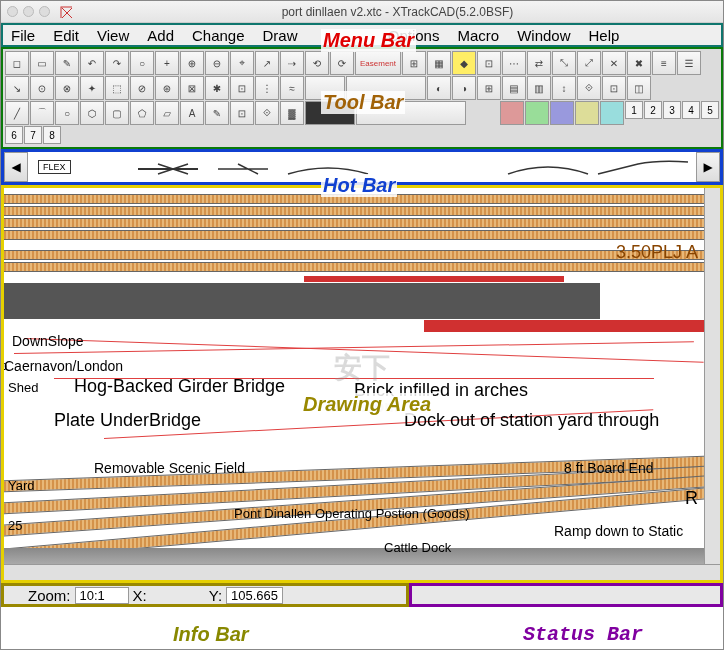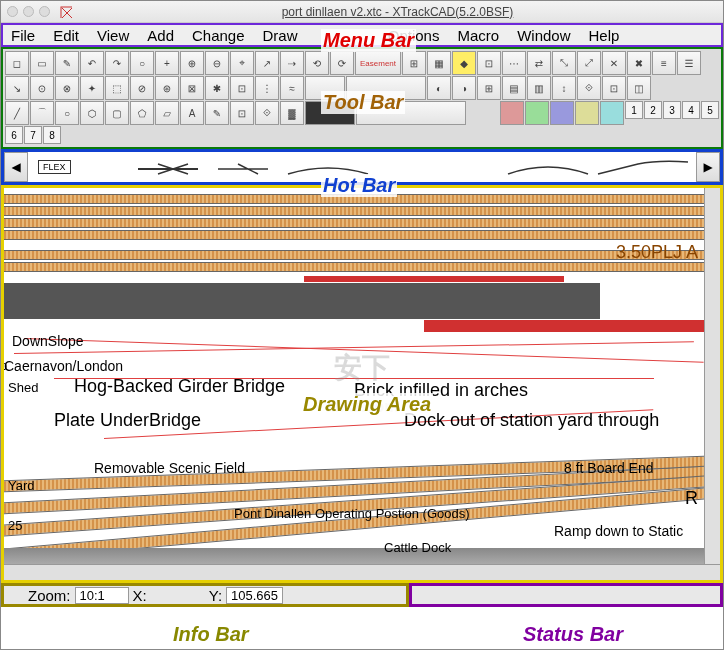--- a/index.html
+++ b/index.html
@@ -1,24 +1,24 @@
 <!DOCTYPE html>
 <html><head>
 <meta charset="utf-8">
 <style>
   * { box-sizing: border-box; margin: 0; padding: 0; }
   body { font-family: Arial, sans-serif; font-size: 12px; background: #fff; width: 724px; height: 650px; overflow: hidden; position: relative; border: 1px solid #888;}
   
   .titlebar { height: 22px; background: linear-gradient(#f4f4f4,#e4e4e4); display:flex; align-items:center; padding: 0 6px; border-bottom:1px solid #ccc;}
   .traffic { display:flex; gap:5px; margin-right:10px;}
   .traffic div { width:11px; height:11px; border-radius:50%; background:#ddd; border:1px solid #bbb;}
-  .titlebar .tt { flex:1; text-align:center; font-size:12px; color:#444;text-decoration:underline;}
+  .titlebar .tt { flex:1; text-align:center; font-size:12px; color:#444;}
   .titlebar .x { width:12px; height:12px; margin-right:6px;}
   
-  .menubar { height: 24px; background:#efefef; display:flex; align-items:center; padding:0 8px; gap:18px; border:2px solid #6d28d9; position:relative; font-size:15px;}
+  .menubar { height: 24px; background:#efefef; display:flex; align-items:center; padding:0 8px; gap:18px; border:2px solid #0f766e; position:relative; font-size:15px;}
   .menubar span { cursor:default;}
   
   .toolbar { background:#dcdcdc; border:2px solid #0a7a0a; position:relative; padding:2px;}
   .toolrow { display:flex; flex-wrap:nowrap; gap:1px; margin-bottom:1px;}
   .tbtn { width:24px; height:24px; background:linear-gradient(#f8f8f8,#e4e4e4); border:1px solid #999; display:flex; align-items:center; justify-content:center; font-size:10px; color:#444;}
   .tbtn.w { width:46px;}
   .tbtn.y { background:#ffee66;}
   .tbtn.c1 {background:#d99;} .tbtn.c2{background:#9d9;} .tbtn.c3{background:#99d;} .tbtn.c4{background:#dd9;} .tbtn.c5{background:#9dd;}
   .numbtn { width:18px; height:18px; border:1px solid #999; background:#f4f4f4; font-size:10px; display:flex;align-items:center;justify-content:center;}
   
@@ -34,21 +34,21 @@
   .track-band { position:absolute; left:0; right:16px; background:repeating-linear-gradient(90deg,#d4924a 0,#d4924a 2px,#e8b878 2px,#e8b878 4px); border-top:1px solid #666; border-bottom:1px solid #666;}
   .dark-band { position:absolute; left:0; right:16px; background:#555;}
   .red-band { position:absolute; background:#d03030;}
   
   .dlabel { position:absolute; font-size:14px; color:#000; white-space:nowrap;}
   .dlabel.big { font-size:18px; }
   
   .watermark { position:absolute; left:50%; top:50%; transform:translate(-50%,-50%); font-size:28px; color:rgba(150,150,150,0.35); font-weight:bold; text-align:center; pointer-events:none;}
   
   .overlay-label { position:absolute; font-size:20px; font-weight:bold; font-style:italic; background:rgba(255,255,255,0.85); padding:0 2px; pointer-events:none; white-space:nowrap;}
-  .ol-red { color:#e00000;} .ol-green{color:#a16207;text-align:center;} .ol-blue{color:#1040d0;} .ol-yellow{color:#998800;} .ol-olive{color:#888800;} .ol-purple{color:#8000a0;}
+  .ol-red { color:#e00000;} .ol-green{color:#a16207;text-align:center;} .ol-blue{color:#1040d0;} .ol-yellow{color:#998800;} .ol-olive{color:#888800;} .ol-purple{color:#8000a0;font-family:Liberation Mono, monospace;}
   
   .bottombar { display:flex; height:24px;}
   .infobar { flex:0 0 408px; border:3px solid #998800; background:#e8e8e8; display:flex; align-items:center; padding:0 24px; font-size:15px;}
   .infobar .field { background:#fff; border:1px solid #999; padding:0 4px; margin:0 4px; min-width:54px; font-size:13px;}
   .statusbar { flex:1; border:3px solid #8000a0; background:#e8e8e8;}
   
   svg.icon { width:14px; height:14px;}
   .redline { position:absolute; height:1px; border-top:1px solid #e04040;}
 </style>
 </head>

